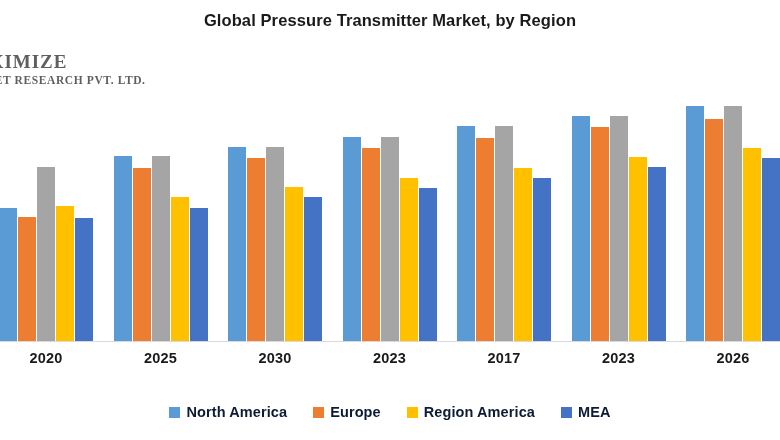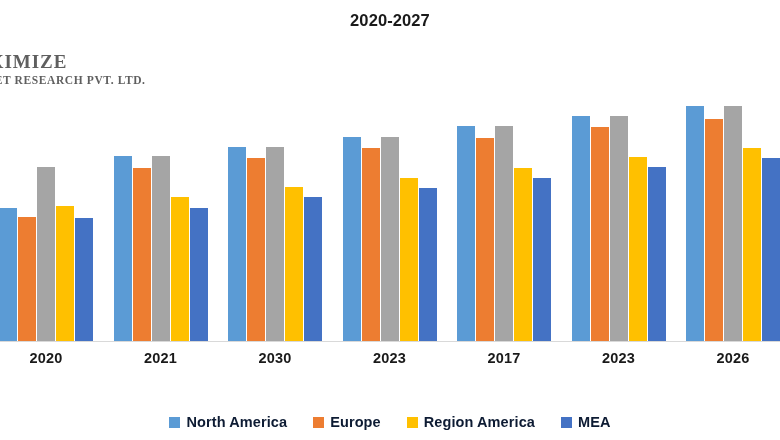--- a/index.html
+++ b/index.html
@@ -119,21 +119,21 @@
 
   
   .legend {
     position: absolute;
     left: 0;
     top: 404px;
     width: 780px;
     height: 26px;
     display: flex;
     justify-content: center;
-    align-items: flex-end;
+    align-items: flex-start;
   }
   .legend-item {
     display: flex;
     align-items: center;
     margin: 0 13px;
   }
   .legend-swatch {
     width: 11px;
     height: 11px;
     margin-right: 6px;
@@ -151,21 +151,21 @@
     white-space: nowrap;
     letter-spacing: 0.1px;
   }
 </style>
 </head>
 <body>
 
 <div id="chart-root">
 
   <div class="chart-title">
-    <span class="line2">2020-2027</span>
+    <span>Global Pressure Transmitter Market, by Region</span>
   </div>
 
   <div class="watermark">
     <span class="wm-main">MAXIMIZE</span>
     <span class="wm-sub">MARKET RESEARCH PVT. LTD.</span>
   </div>
 
   <div class="plot-area">
     <div class="baseline"></div>
     <div id="bar-groups">
@@ -216,21 +216,21 @@
           <div class="bar s1" title="Europe 2026: 2.22" style="left: 19px; height: 222px; background: rgb(237, 125, 49);"></div>
           <div class="bar s2" title="Asia-Pacific 2026: 2.35" style="left: 38px; height: 235px; background: rgb(165, 165, 165);"></div>
           <div class="bar s3" title="South America 2026: 1.93" style="left: 57px; height: 193px; background: rgb(255, 192, 0);"></div>
           <div class="bar s4" title="MEA 2026: 1.83" style="left: 76px; height: 183px; background: rgb(68, 114, 196);"></div>
         </div>
       </div>
   </div>
 
   <div class="cat-labels" id="cat-labels">
       <div class="cat-label" style="left: -21px; width: 134px;">2020</div>
-      <div class="cat-label" style="left: 93.5px; width: 134px;">2021</div>
+      <div class="cat-label" style="left: 93.5px; width: 134px;">2025</div>
       <div class="cat-label" style="left: 208px; width: 134px;">2030</div>
       <div class="cat-label" style="left: 322.5px; width: 134px; text-align: center;">2023</div>
       <div class="cat-label" style="left: 437px; width: 134px;">2017</div>
       <div class="cat-label" style="left: 551.5px; width: 134px;">2023</div>
       <div class="cat-label" style="left: 666px; width: 134px;">2026</div>
     </div>
 
   <div class="legend" id="legend">
       <div class="legend-item">
         <span class="legend-swatch s0" style="background: rgb(91, 155, 213);"></span>

